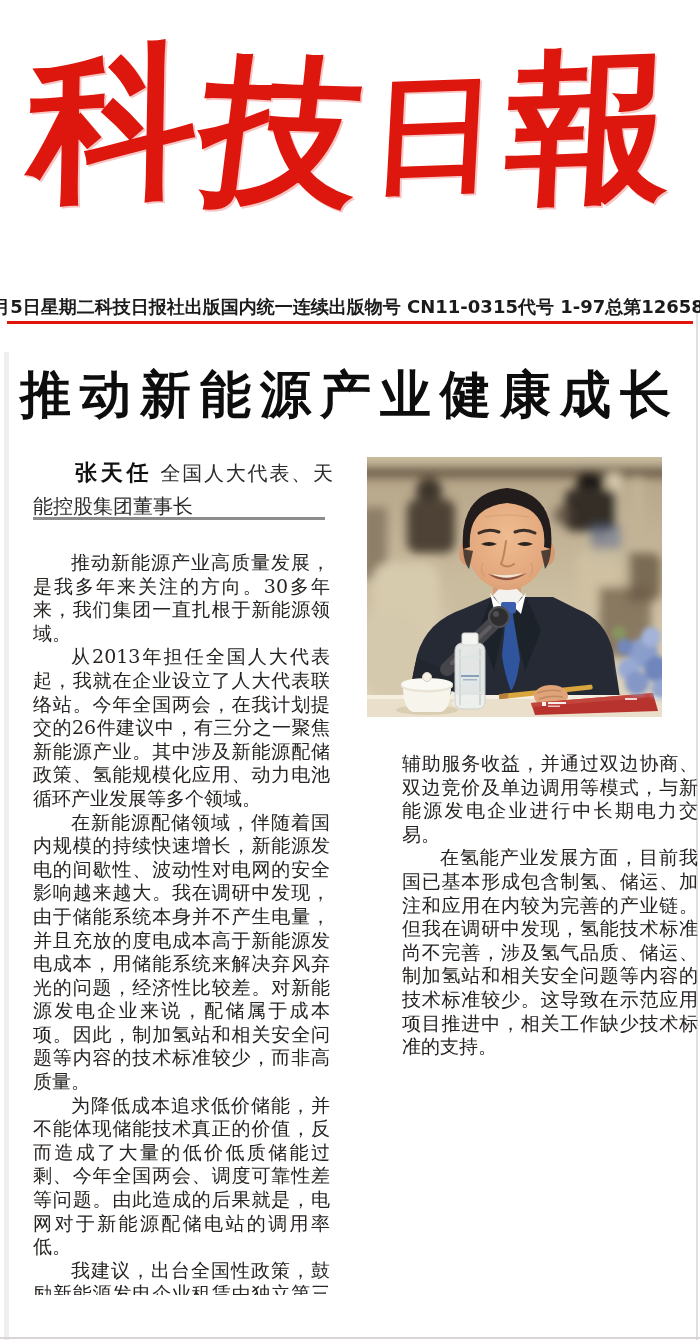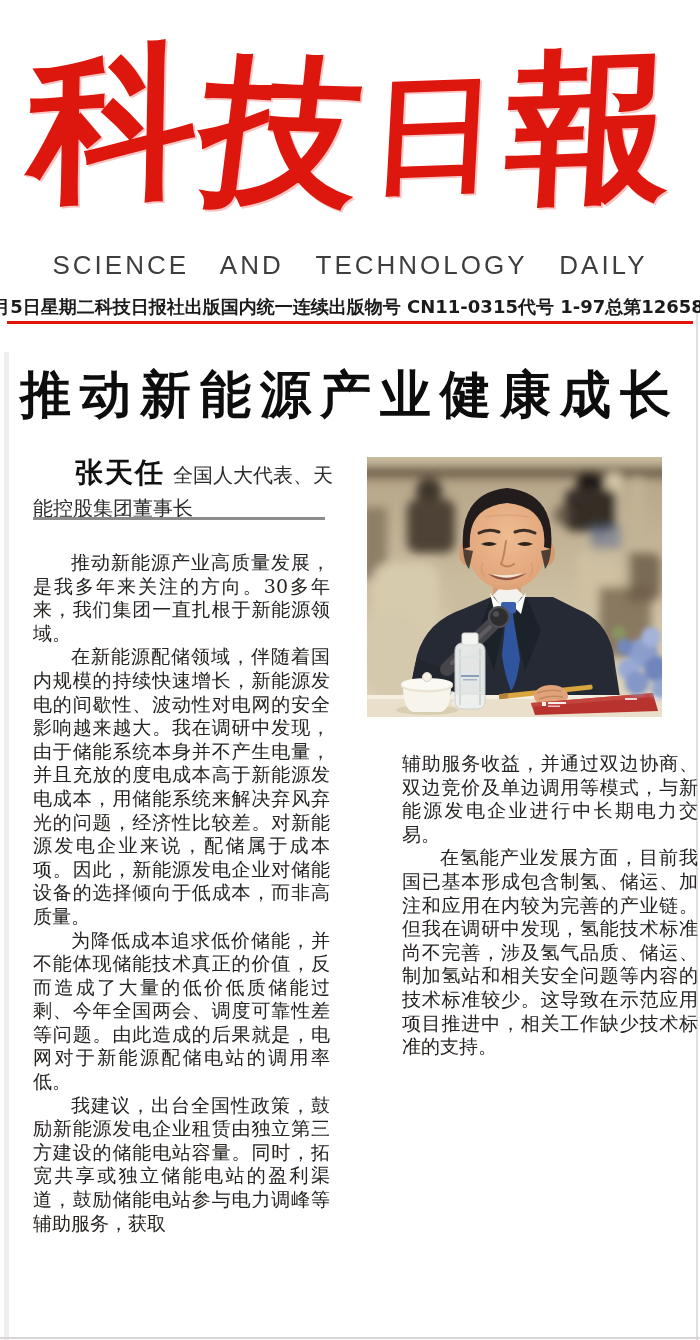--- a/index.html
+++ b/index.html
@@ -62,21 +62,21 @@
   }
 
   
   .byline {
     position:absolute; top:456px; left:33px; width:300px;
     font-size:20px; line-height:33px; color:#222; text-indent:2.1em;
     text-align:justify;
   }
   .byline-author {
     font-family:"DejaVu Sans", sans-serif; font-weight:bold;
-    font-size:28px; color:#111; letter-spacing:2px; margin-right:8px;
+    font-size:22px; color:#111; letter-spacing:2px; margin-right:8px;
   }
   .byline-title { color:#2c2c2c; }
   .byline-rule {
     position:absolute; top:517px; left:33px; width:292px; height:3px;
     background:#8D8D8D;
   }
 
   
   .col {
     position:absolute; text-align:justify; color:#262321;
@@ -106,21 +106,20 @@
 
   <div class="masthead">
     <div class="masthead-title">
       <span class="masthead-char">科</span>
       <span class="masthead-char">技</span>
       <span class="masthead-char">日</span>
       <span class="masthead-char">報</span>
     </div>
   </div>
 
-  <div class="masthead-en">SCIENCE  AND  TECHNOLOGY  DAILY</div>
 
   <div class="pub-line">
     <span>2024年3月5日</span>
     <span>星期二</span>
     <span>科技日报社出版</span>
     <span>国内统一连续出版物号 CN11-0315</span>
     <span>代号 1-97</span>
     <span>总第12658期</span>
     <span>今日8版</span>
   </div>
@@ -270,21 +269,22 @@
         <circle cx="258" cy="190" r="8" fill="#7287be"></circle>
         <circle cx="270" cy="226" r="12" fill="#8497c6"></circle>
         <circle cx="252" cy="176" r="7" fill="#87945e"></circle>
         <circle cx="294" cy="232" r="10" fill="#93a5cf"></circle>
       </g>
     </svg>
   </div>
 
   <div class="col col-left">
     <p>推动新能源产业高质量发展，是我多年来关注的方向。30多年来，我们集团一直扎根于新能源领域。</p>
-    <p>在新能源配储领域，伴随着国内规模的持续快速增长，新能源发电的间歇性、波动性对电网的安全影响越来越大。我在调研中发现，由于储能系统本身并不产生电量，并且充放的度电成本高于新能源发电成本，用储能系统来解决弃风弃光的问题，经济性比较差。对新能源发电企业来说，配储属于成本项。因此，新能源发电企业对储能设备的选择倾向于低成本，而非高质量。</p>
+    <p>从2013年担任全国人大代表起，我就在企业设立了人大代表联络站。今年全国两会，在我计划提交的26件建议中，有三分之一聚焦新能源产业。其中涉及新能源配储政策、氢能规模化应用、动力电池循环产业发展等多个领域。</p>
+    <p>在新能源配储领域，伴随着国内规模的持续快速增长，新能源发电的间歇性、波动性对电网的安全影响越来越大。我在调研中发现，由于储能系统本身并不产生电量，并且充放的度电成本高于新能源发电成本，用储能系统来解决弃风弃光的问题，经济性比较差。对新能源发电企业来说，配储属于成本项。因此，制加氢站和相关安全问题等内容的技术标准较少，而非高质量。</p>
     <p>为降低成本追求低价储能，并不能体现储能技术真正的价值，反而造成了大量的低价低质储能过剩、今年全国两会、调度可靠性差等问题。由此造成的后果就是，电网对于新能源配储电站的调用率低。</p>
     <p>我建议，出台全国性政策，鼓励新能源发电企业租赁由独立第三方建设的储能电站容量。同时，拓宽共享或独立储能电站的盈利渠道，鼓励储能电站参与电力调峰等辅助服务，获取</p>
   </div>
 
   <div class="col col-right">
     <p class="no-indent">辅助服务收益，并通过双边协商、双边竞价及单边调用等模式，与新能源发电企业进行中长期电力交易。</p>
     <p>在氢能产业发展方面，目前我国已基本形成包含制氢、储运、加注和应用在内较为完善的产业链。但我在调研中发现，氢能技术标准尚不完善，涉及氢气品质、储运、制加氢站和相关安全问题等内容的技术标准较少。这导致在示范应用项目推进中，相关工作缺少技术标准的支持。</p>
 
   </div>
 

